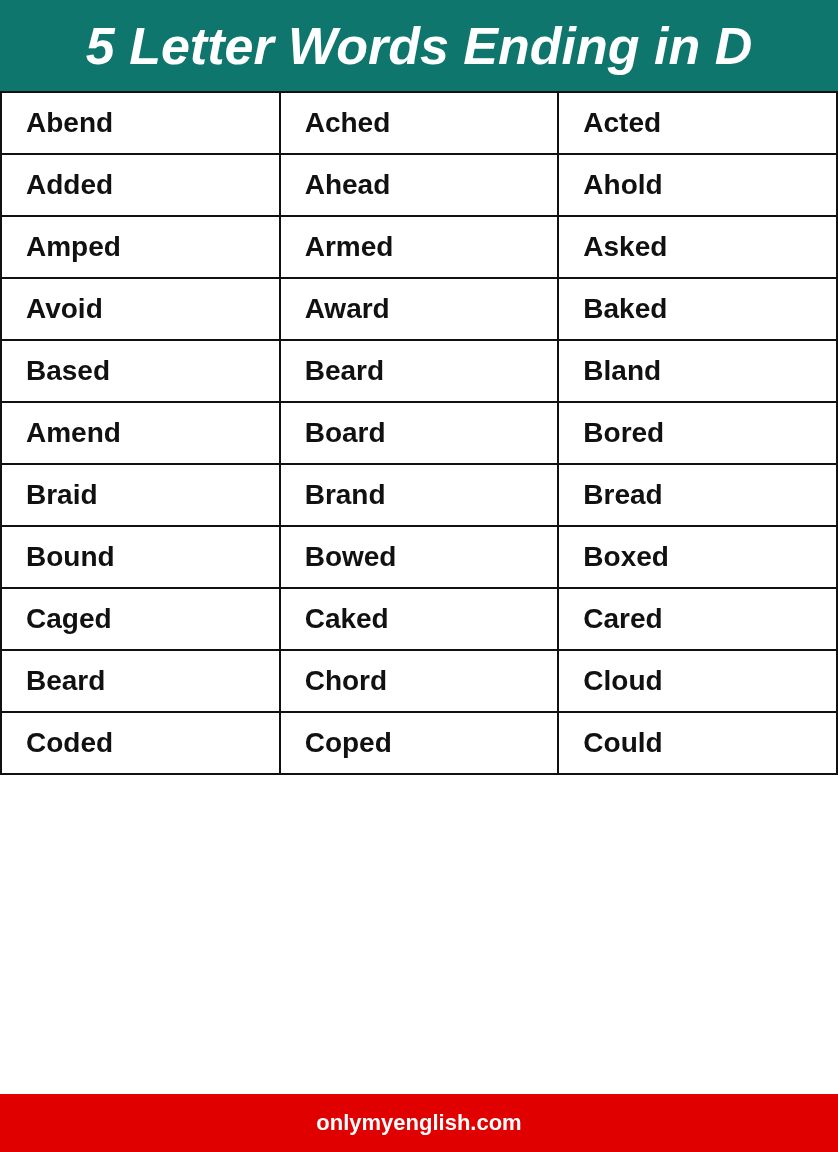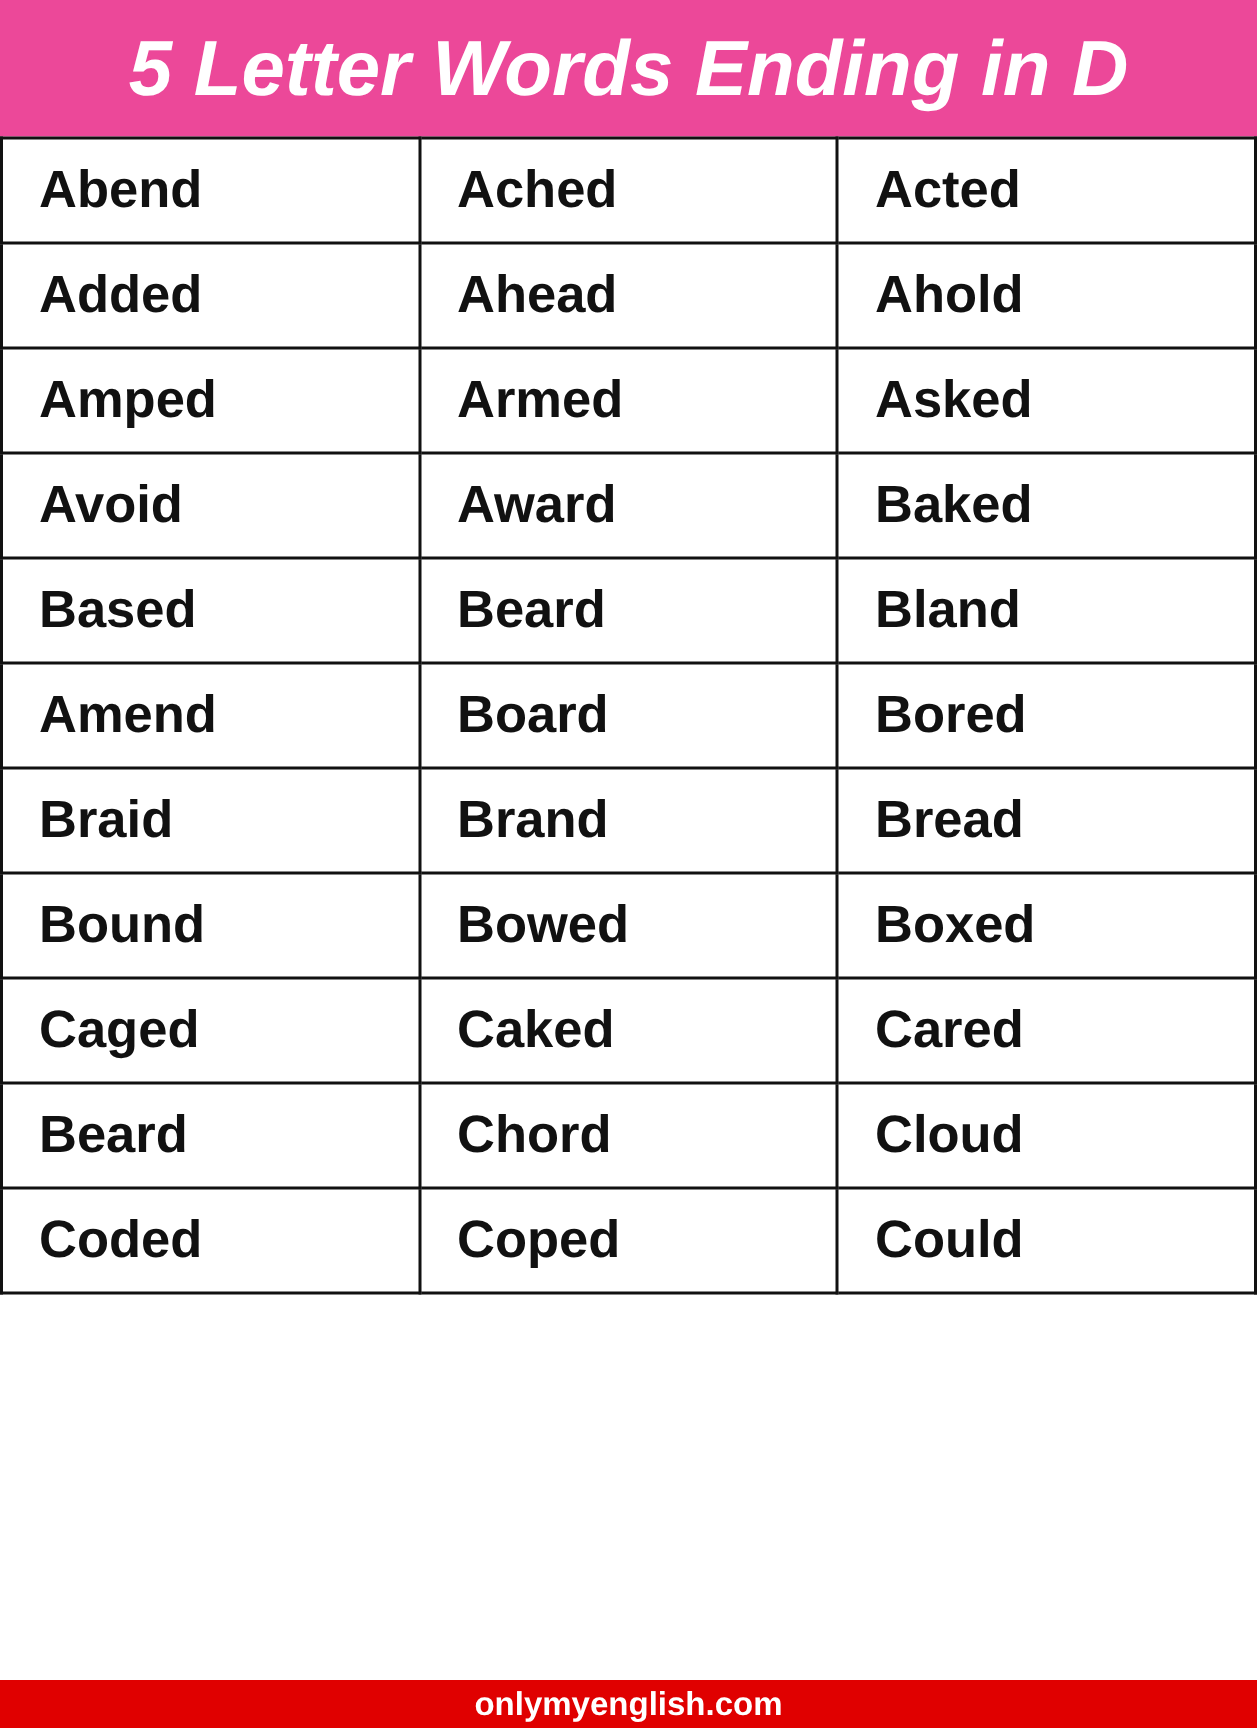--- a/index.html
+++ b/index.html
@@ -11,21 +11,21 @@
     body {
       width: 838px;
       min-height: 1152px;
       background: #fff;
       font-family: Arial, sans-serif;
       display: flex;
       flex-direction: column;
     }
 
     .header {
-      background-color: #ec4899;
+      background-color: #0f766e;
       padding: 18px 20px 16px 20px;
       text-align: center;
     }
 
     .header h1 {
       color: #fff;
       font-size: 52px;
       font-weight: 900;
       font-style: italic;
       line-height: 1.1;
@@ -38,31 +38,31 @@
     }
 
     table {
       width: 100%;
       border-collapse: collapse;
     }
 
     td {
       border: 2px solid #111;
       padding: 14px 24px;
-      font-size: 35px;
+      font-size: 28px;
       font-weight: 700;
       font-family: Arial, sans-serif;
       width: 33.33%;
       text-align: left;
       color: #111;
     }
 
     .footer {
       background-color: #e00000;
-      padding: 3px 20px;
+      padding: 16px 20px;
       text-align: center;
     }
 
     .footer span {
       color: #fff;
       font-size: 22px;
       font-weight: 700;
       font-family: Arial, sans-serif;
     }
   </style>

